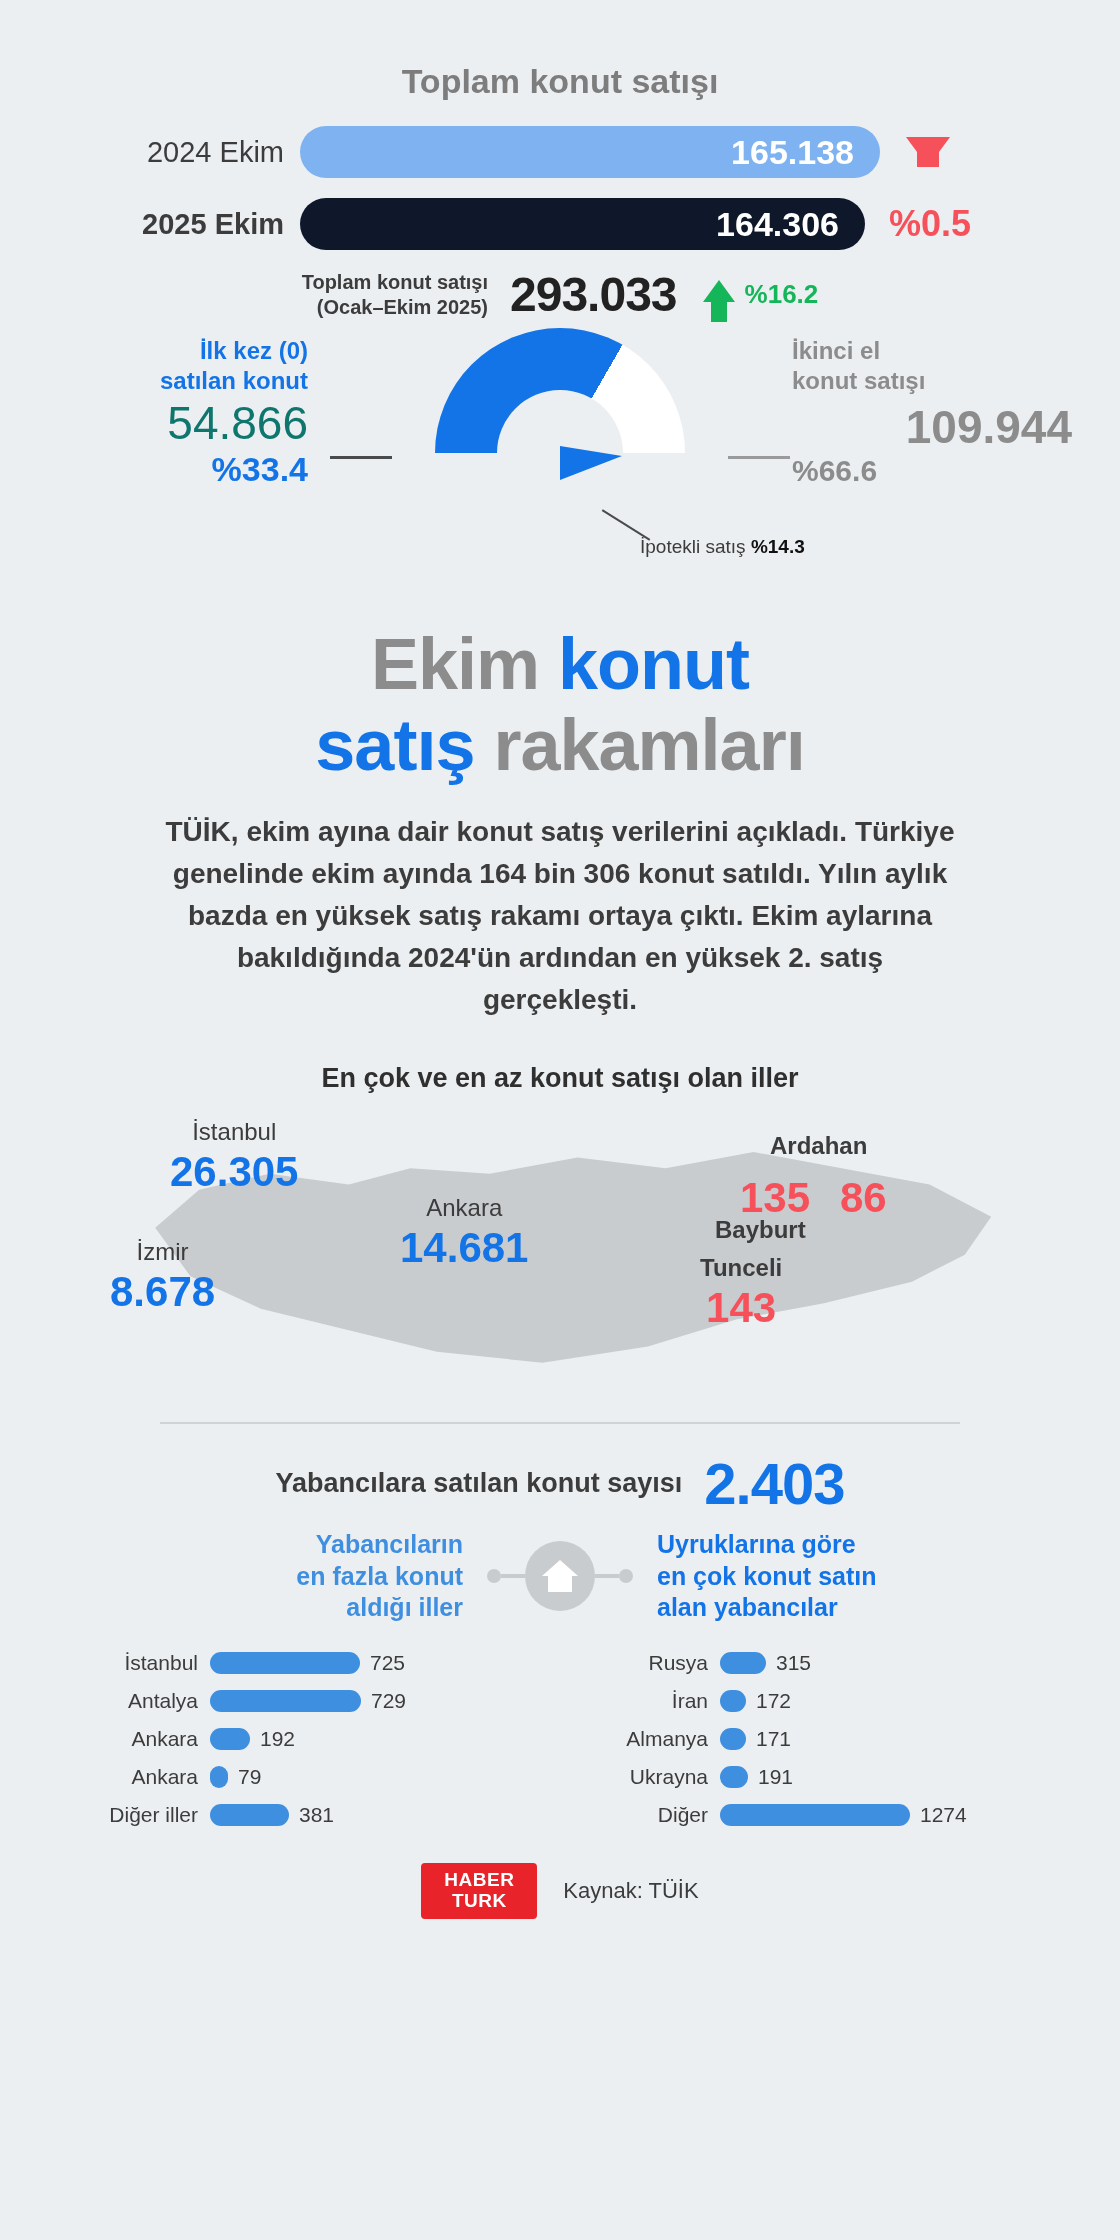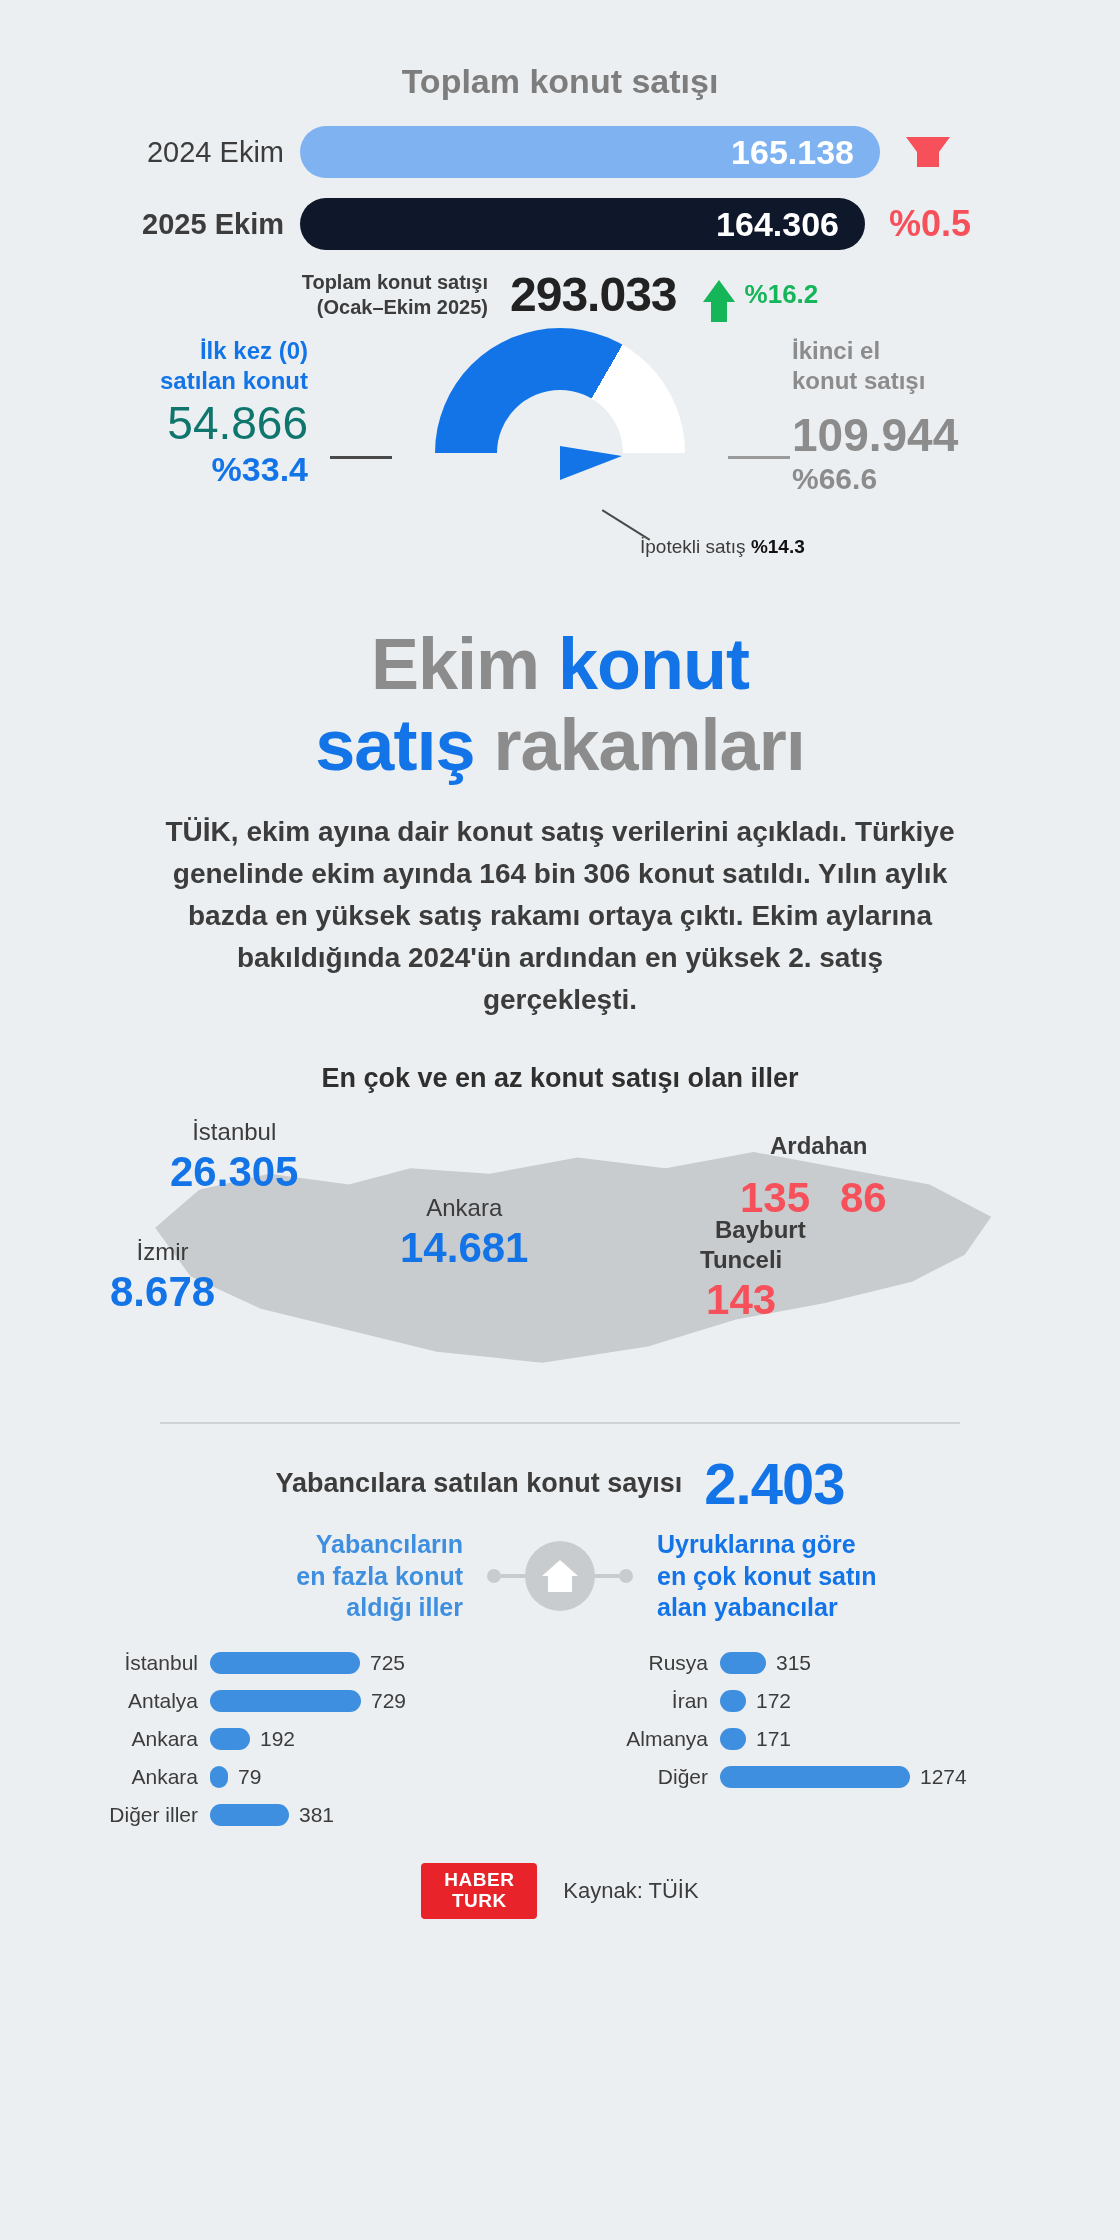--- a/index.html
+++ b/index.html
@@ -84,21 +84,21 @@
   .left-block{
     position:absolute;left:48px;top:8px;width:260px;text-align:right;
   }
   .left-block .ttl{font-size:24px;font-weight:bold;color:#1374e8;line-height:1.25;}
   .left-block .val{font-size:46px;font-weight:normal;color:#0f766e;}
   .left-block .pc{font-size:34px;font-weight:bold;color:#1374e8;}
   .right-block{
     position:absolute;right:48px;top:8px;width:280px;text-align:left;
   }
   .right-block .ttl{font-size:24px;font-weight:bold;color:#8c8c8c;line-height:1.25;}
-  .right-block .val{font-size:46px;font-weight:bold;color:#8c8c8c;margin-top:12px;}
+  .right-block .val{font-size:46px;font-weight:bold;color:#8c8c8c;margin-top:4px;text-align:right;}
   .right-block .pc{font-size:30px;font-weight:bold;color:#8c8c8c;}
   .lead-left{position:absolute;left:330px;top:128px;width:62px;height:3px;background:#4a4a4a;}
   .lead-right{position:absolute;right:330px;top:128px;width:62px;height:3px;background:#9a9a9a;}
   .ipotek{
     position:absolute;left:640px;top:208px;font-size:19px;color:#3c3c3c;
   }
   .ipotek b{color:#111;}
   .ipotek-line{position:absolute;left:598px;top:196px;width:56px;height:2px;background:#4a4a4a;transform:rotate(32deg);}
 
   
@@ -262,21 +262,21 @@
     </div>
     <div class="m-item" style="left:740px;top:68px;">
       <div class="m-val red">135</div>
     </div>
     <div class="m-item" style="left:840px;top:68px;">
       <div class="m-val red">86</div>
     </div>
     <div class="m-item" style="left:715px;top:112px;">
       <div class="m-name b">Bayburt</div>
     </div>
-    <div class="m-item" style="left:700px;top:142px;">
+    <div class="m-item" style="left:700px;top:150px;">
       <div class="m-name b">Tunceli</div>
       <div class="m-val red">143</div>
     </div>
   </div>
 
   <div class="divider"></div>
 
   <div class="foreign-head">
     <div class="lbl">Yabancılara satılan konut sayısı</div>
     <div class="val">2.403</div>
@@ -345,20 +345,25 @@
         <div class="nm">İran</div>
         <div class="bb" style="width:26px"></div>
         <div class="vv">172</div>
       </div>
       <div class="brow">
         <div class="nm">Almanya</div>
         <div class="bb" style="width:26px"></div>
         <div class="vv">171</div>
       </div>
       <div class="brow">
+        <div class="nm">Ukrayna</div>
+        <div class="bb" style="width:28px"></div>
+        <div class="vv">191</div>
+      </div>
+      <div class="brow">
         <div class="nm">Diğer</div>
         <div class="bb" style="width:190px"></div>
         <div class="vv">1274</div>
       </div>
     </div>
   </div>
 
   <div class="footer">
     <div class="logo">
       <div>HABER</div>

